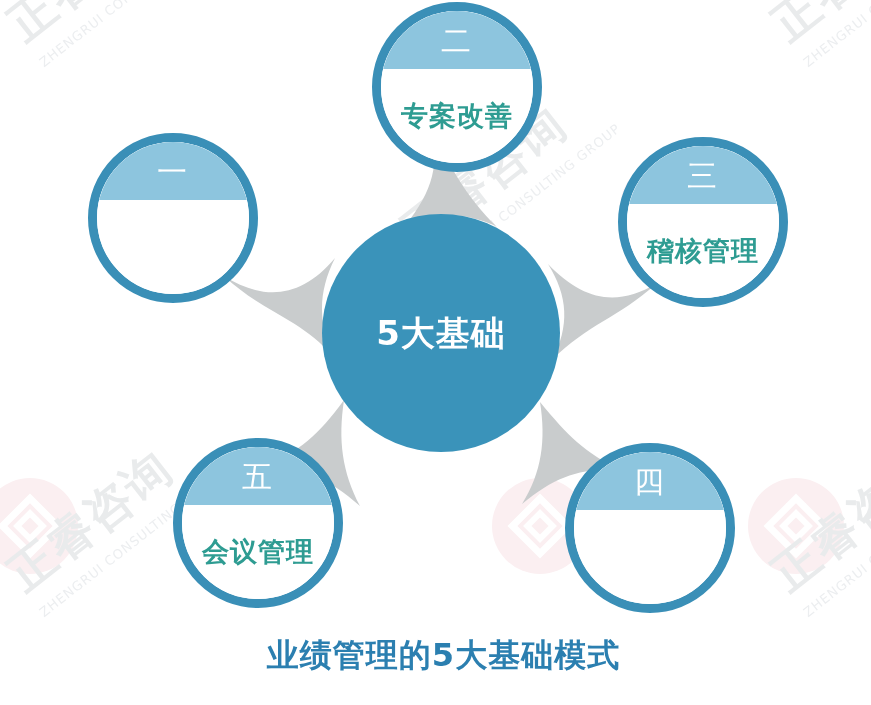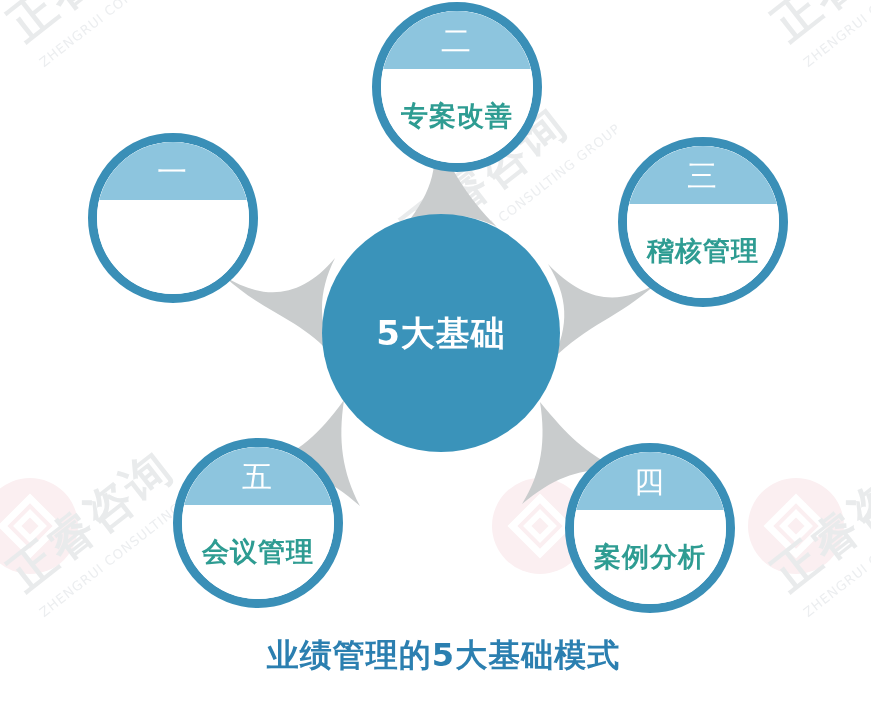--- a/index.html
+++ b/index.html
@@ -283,24 +283,20 @@
         <div class="node-line">管理</div>
       </div>
     </div>
   </div>
 
   <div class="node" style="left:565px; top:443px;">
     <div class="node-ring"></div>
     <div class="node-inner">
       <div class="node-cap"></div>
       <div class="node-numeral">四</div>
-      <div class="node-body">
-        <div class="node-line">案例</div>
-        <div class="node-line">分析</div>
-      </div>
     </div>
   </div>
 
   <div class="node" style="left:173px; top:438px;">
     <div class="node-ring"></div>
     <div class="node-inner">
       <div class="node-cap"></div>
       <div class="node-numeral">五</div>
       <div class="node-body">
         <div class="node-line">会议</div>

